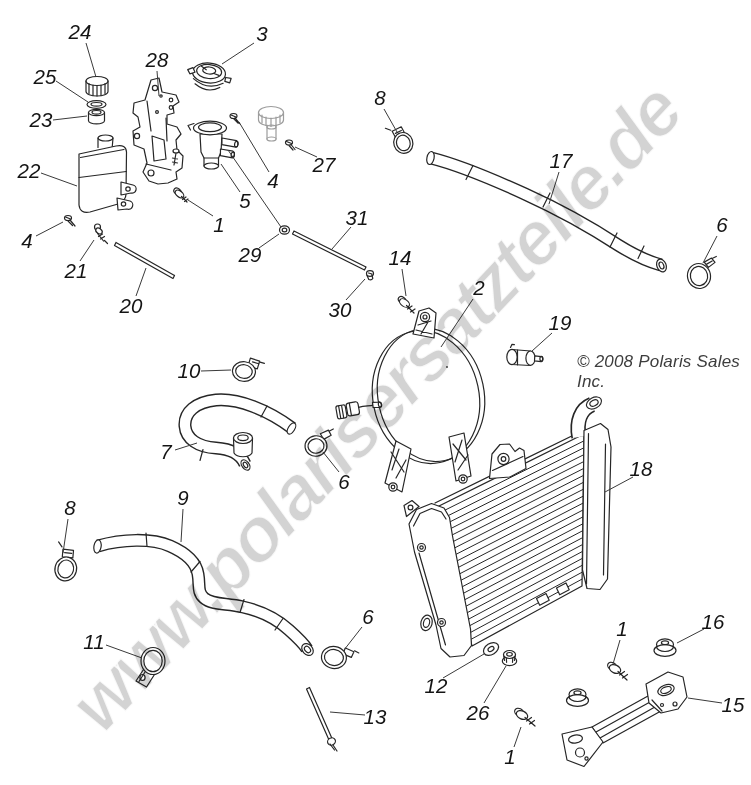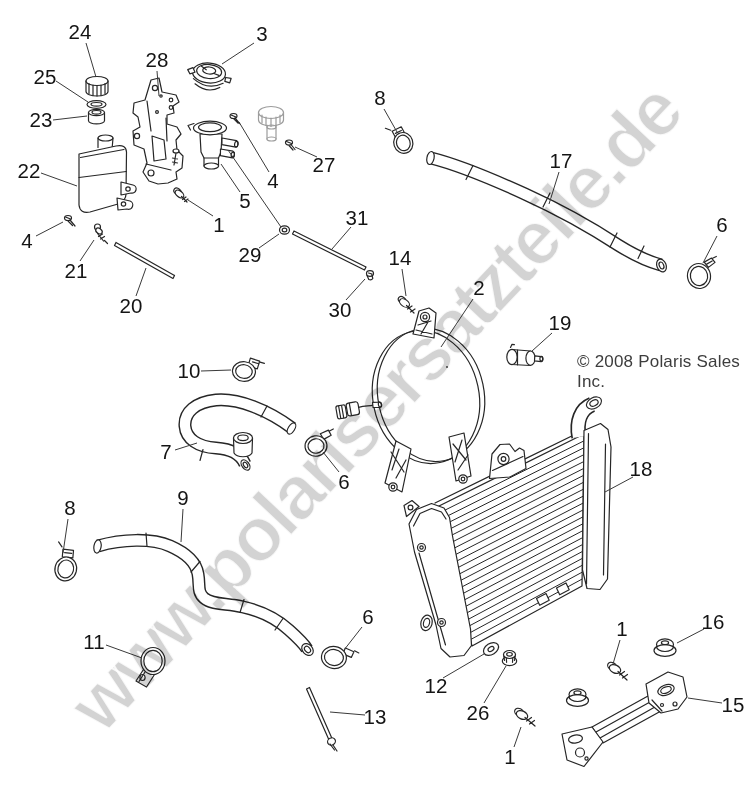--- a/index.html
+++ b/index.html
@@ -1,17 +1,17 @@
 <!DOCTYPE html>
 <html><head>
 <meta charset="utf-8">
 <style>
   html,body{margin:0;padding:0;background:#fff;}
   .stage{position:relative;width:751px;height:785px;background:#fff;overflow:hidden;
-         font-family:"Liberation Sans",sans-serif;}
+         font-family:"Liberation Sans",sans-serif;font-style:italic;}
   .stage svg{position:absolute;left:0;top:0;}
   .watermark{
     position:absolute;left:-210px;top:366px;width:1170px;height:84px;
     text-align:center;white-space:nowrap;
     transform:rotate(-46.8deg);
     font-weight:bold;font-size:76px;letter-spacing:-3px;line-height:84px;
     -webkit-text-stroke:2px rgba(255,255,255,.85);
     mix-blend-mode:multiply;opacity:.85;
     pointer-events:none;z-index:5;
   }

